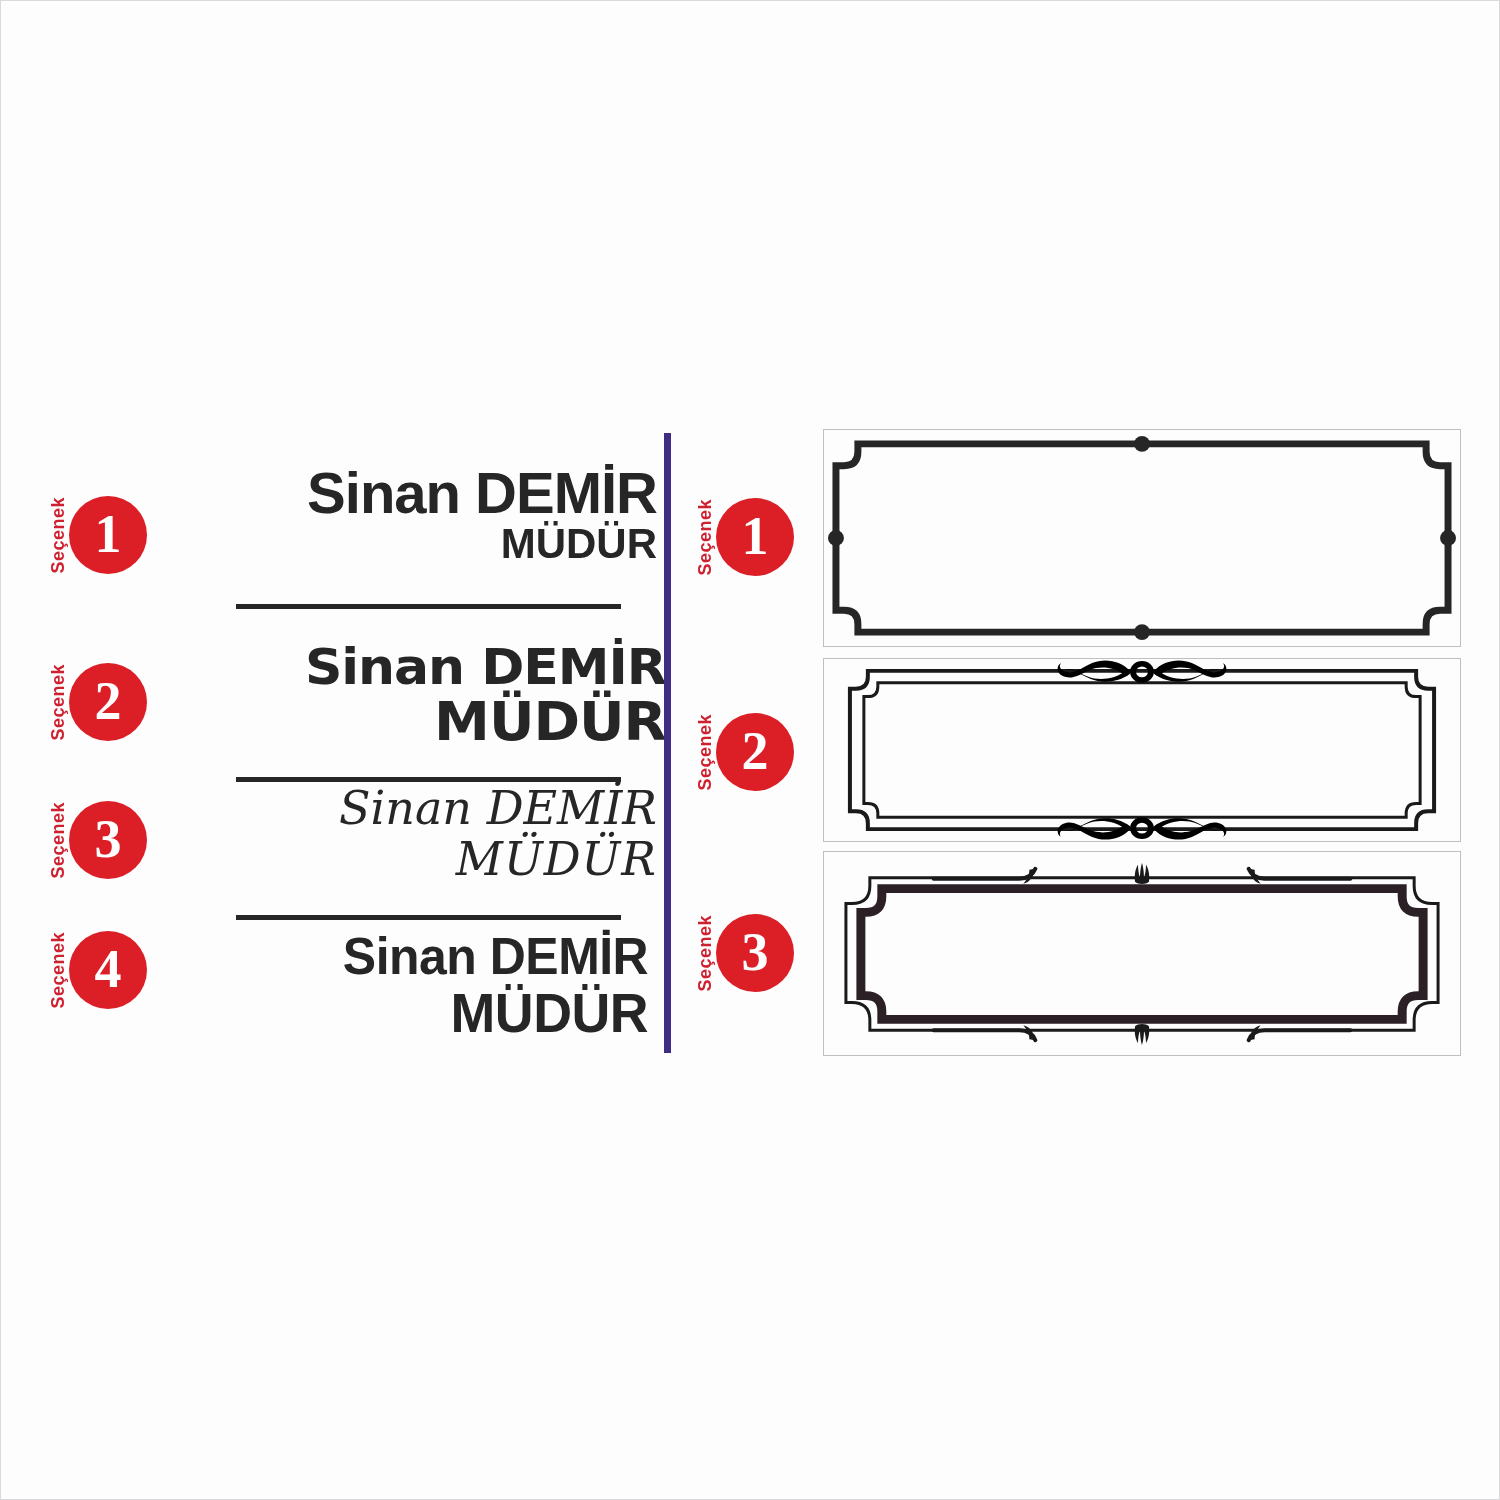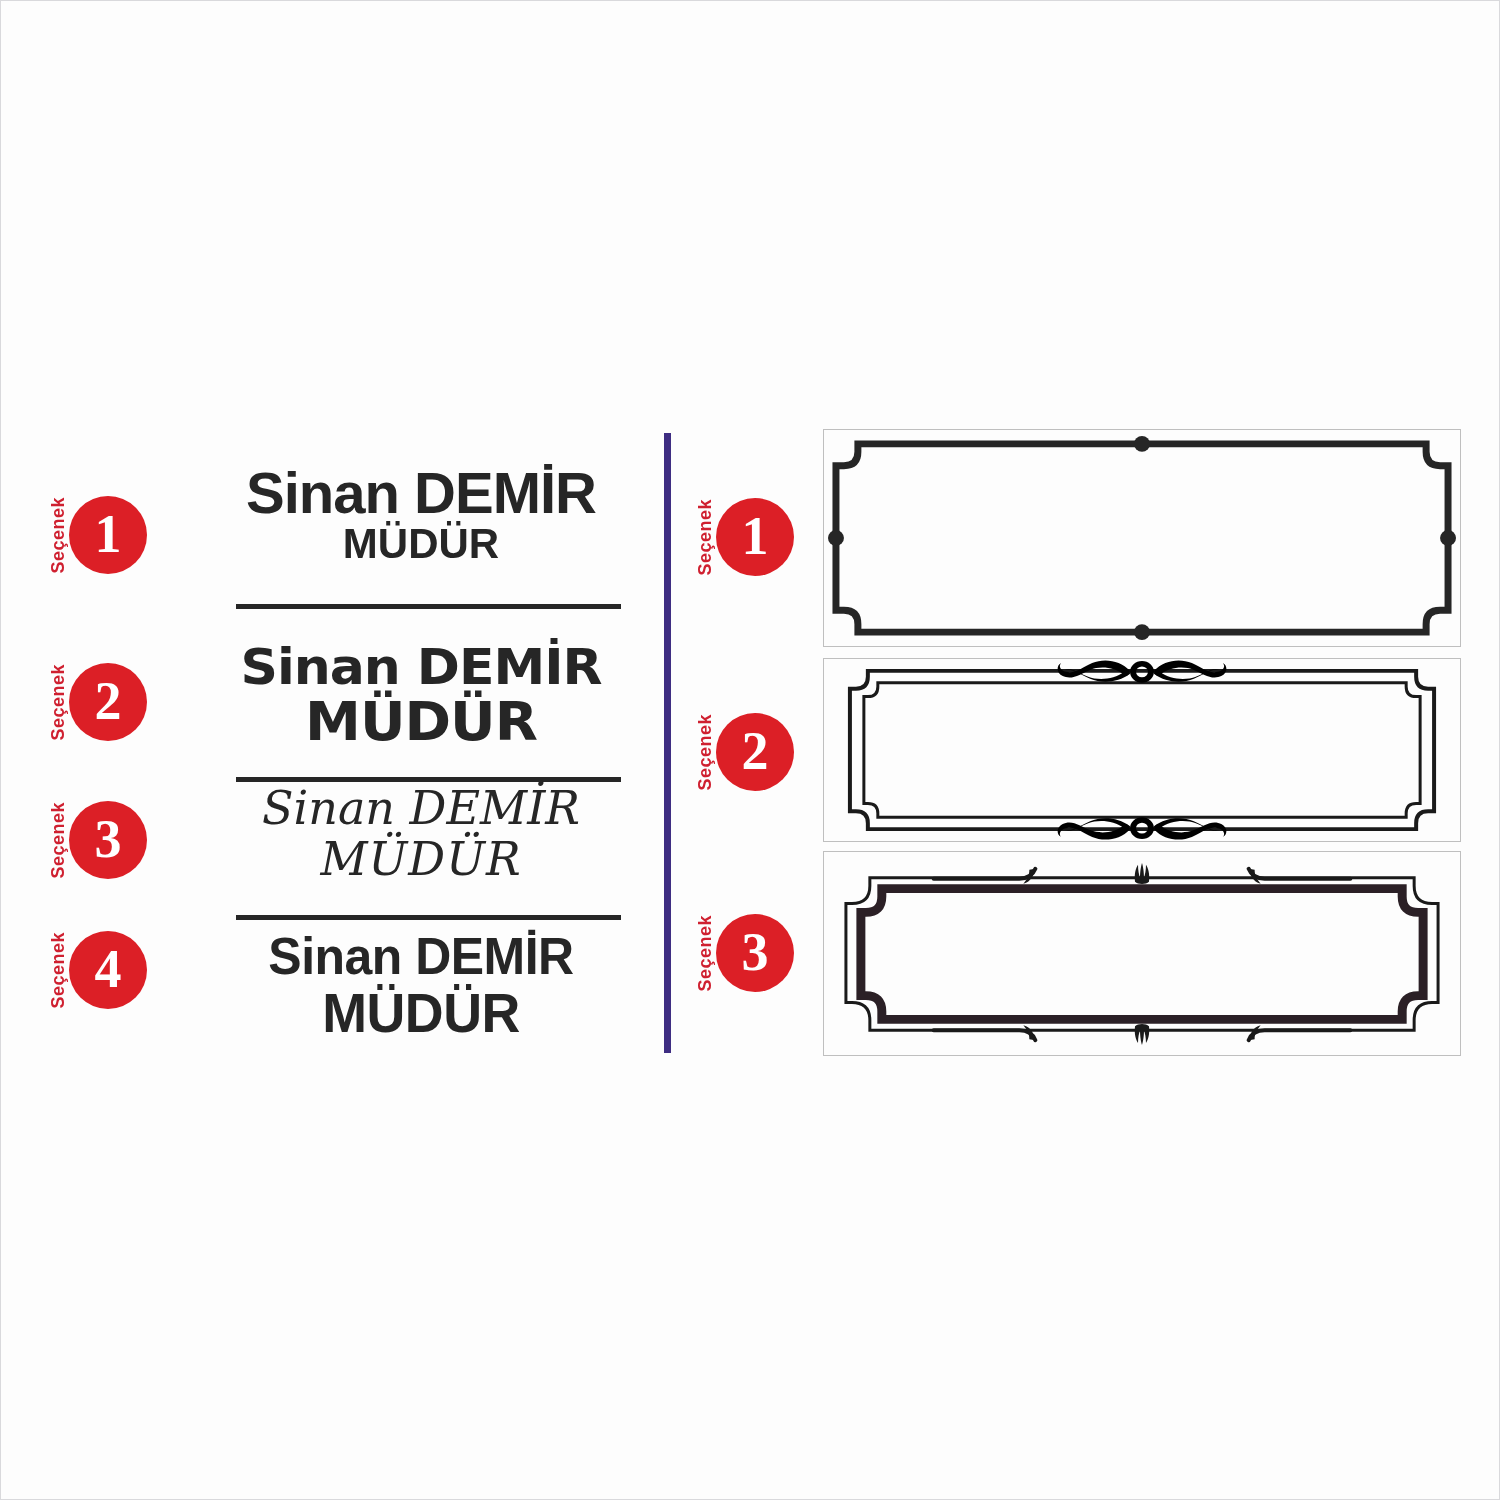--- a/index.html
+++ b/index.html
@@ -49,23 +49,23 @@
     font-weight: bold;
     font-size: 54px;
     line-height: 1;
     padding-bottom: 3px;
     box-sizing: border-box;
   }
 
   
   .name-block {
     position: absolute;
-    left: 200px;
+    left: 216px;
     width: 440px;
-    text-align: center;
+    text-align: right;
     color: #262626;
   }
   .name-line1 { white-space: nowrap; }
   .name-line2 { white-space: nowrap; }
 
   
   .v1 .name-line1 {
     font-family: "Liberation Sans", sans-serif;
     font-size: 58px;
     font-weight: 600;

